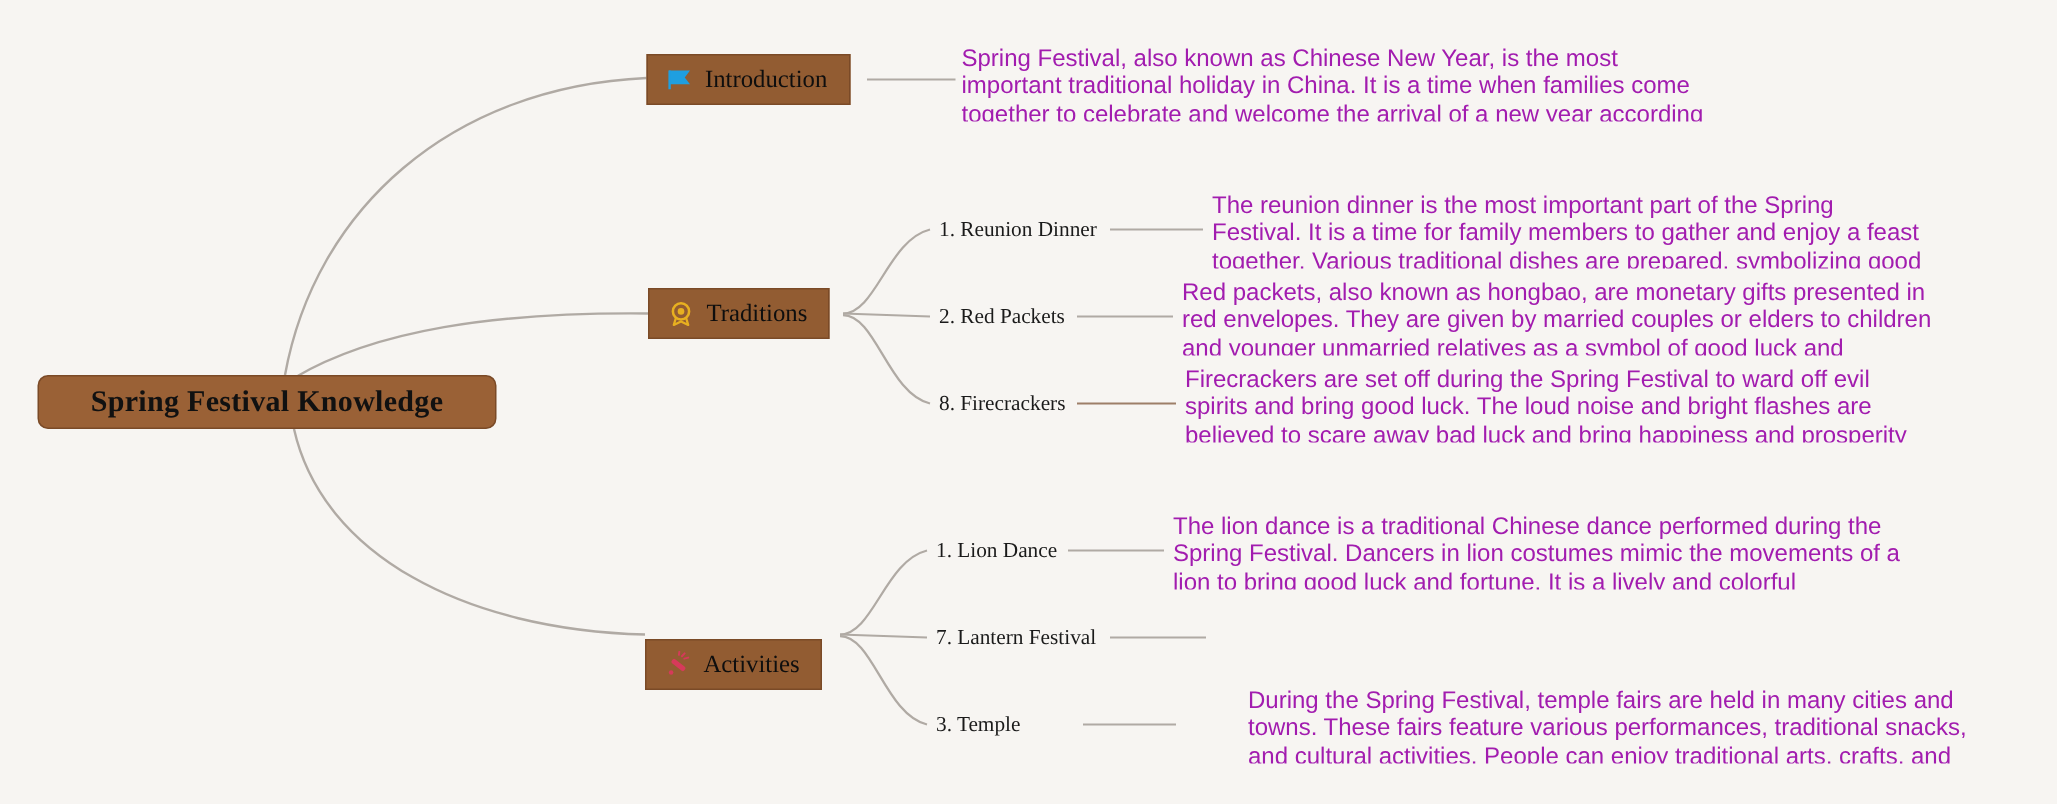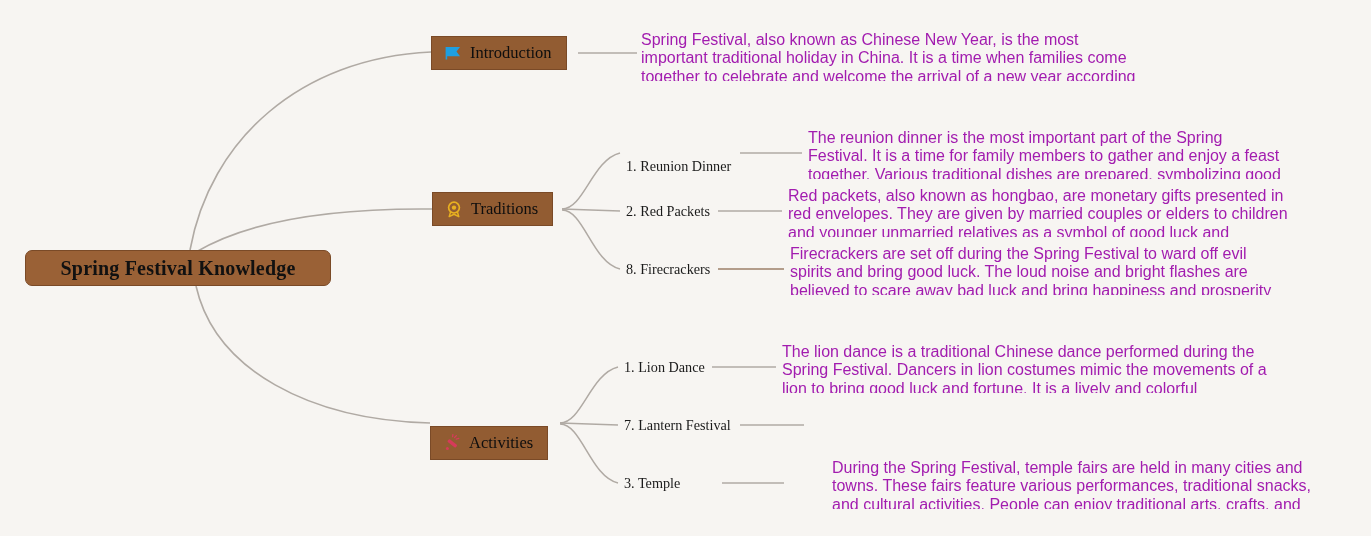--- a/index.html
+++ b/index.html
@@ -144,21 +144,21 @@
     <span class="branch-icon">
       <svg width="18" height="18" viewBox="0 0 18 18">
         <circle cx="9" cy="7.6" r="5.4" fill="none" stroke="#e8b020" stroke-width="1.7"></circle>
         <circle cx="9" cy="7.6" r="2.2" fill="#e8b020"></circle>
         <path d="M5.6 12 L4.2 16.6 L9 14.3 L13.8 16.6 L12.4 12" fill="none" stroke="#e8b020" stroke-width="1.5" stroke-linejoin="round"></path>
       </svg>
     </span>
     <span class="branch-label">Traditions</span>
   </div>
 
-  <div class="sub-node" style="left:626px; top:158px;">1. Reunion Dinner</div>
+  <div class="sub-node" style="left:626px; top:145px;">1. Reunion Dinner</div>
   <div class="desc" style="left:808px; top:129px; width:478px; height:50px;">The reunion dinner is the most important part of the Spring Festival. It is a time for family members to gather and enjoy a feast together. Various traditional dishes are prepared, symbolizing good luck and prosperity for the upcoming year.</div>
 
   <div class="sub-node" style="left:626px; top:203px;">2. Red Packets</div>
   <div class="desc" style="left:788px; top:187px; width:500px; height:50px;">Red packets, also known as hongbao, are monetary gifts presented in red envelopes. They are given by married couples or elders to children and younger unmarried relatives as a symbol of good luck and blessings for the new year.</div>
 
   <div class="sub-node" style="left:626px; top:261px;">8. Firecrackers</div>
   <div class="desc" style="left:790px; top:245px; width:500px; height:50px;">Firecrackers are set off during the Spring Festival to ward off evil spirits and bring good luck. The loud noise and bright flashes are believed to scare away bad luck and bring happiness and prosperity for the coming year.</div>
 
   <div class="branch-node" style="left:430px; top:426px;">
     <span class="branch-icon">

